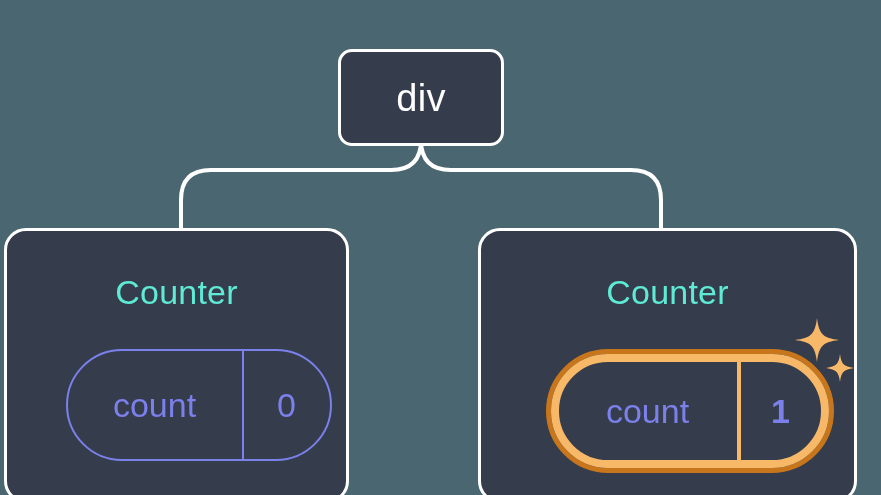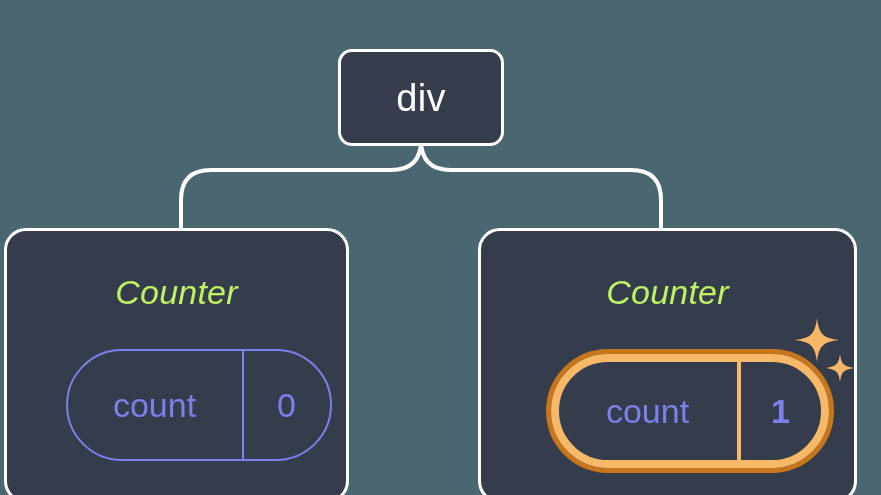--- a/index.html
+++ b/index.html
@@ -61,25 +61,24 @@
   }
   .card-left  { left: 4px;   width: 345px; }
   .card-right { left: 478px; width: 379px; }
 
   .card-title {
     position: absolute;
     left: 0;
     right: 0;
     top: 44px;
     text-align: center;
-    color: #bef264;
+    color: #5eead4;
     font-size: 34px;
     line-height: 1;
     letter-spacing: 0.2px;
-    font-style: italic;
   }
 
   
   .pill-wrap {
     position: absolute;
     top: 118px;
     left: 0;
     right: 0;
     display: flex;
     justify-content: center;

